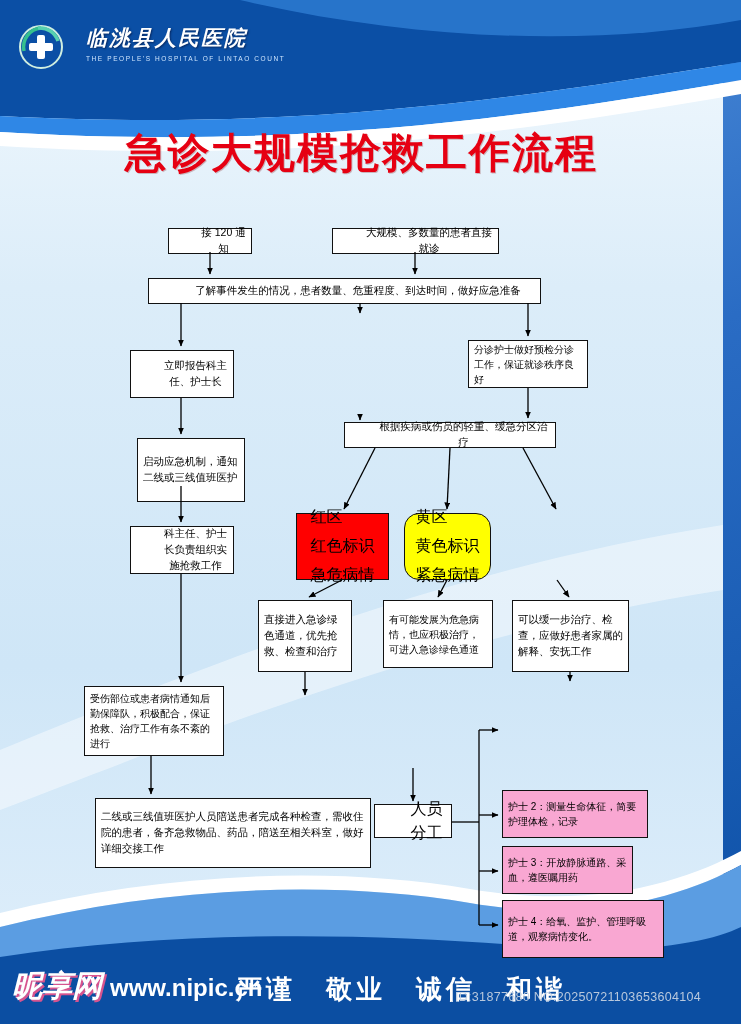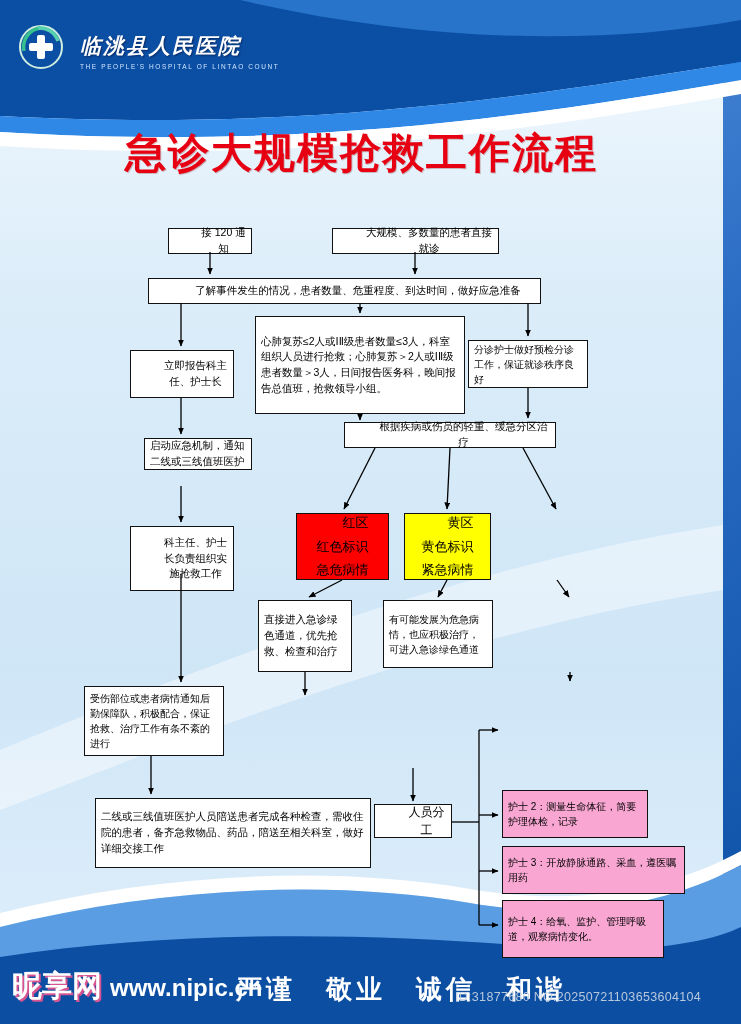--- a/index.html
+++ b/index.html
@@ -14,49 +14,49 @@
   #panel {
     position:absolute; left:0; top:0; width:723px; height:1024px; z-index:1;
     background:linear-gradient(180deg,#f2f9fe 0%,#dcedf9 28%,#cfe6f7 65%,#e0effb 100%);
   }
   #mid-wave { position:absolute; left:0; top:420px; z-index:2; opacity:.45; }
   #top-wave, #bottom-wave { position:absolute; left:0; z-index:3; }
   #top-wave { top:0; }
   #bottom-wave { bottom:0; }
 
   
-  #brand-block { position:absolute; left:18px; top:24px; z-index:7; display:flex; align-items:flex-end; gap:16px; }
+  #brand-block { position:absolute; left:18px; top:24px; z-index:7; display:flex; align-items:flex-start; gap:22px; }
   #hospital-name { color:#ffffff; font-size:21px; font-weight:bold; font-style:italic; letter-spacing:2px; text-shadow:1px 1px 2px rgba(0,0,30,.5); }
   #hospital-name-en { color:#cfe6ff; font-size:6.5px; letter-spacing:1.6px; margin-top:3px; }
 
   
   #page-title {
     position:absolute; left:0; top:126px; width:723px; z-index:6;
     text-align:center; font-size:41px; font-weight:900; color:#e60012; letter-spacing:2px;
     text-shadow:1px 1px 0 rgba(120,0,0,.25);
   }
 
   
   .fbox {
     position:absolute; z-index:5; background:#ffffff; border:1px solid #111;
     color:#000; font-size:10.5px; line-height:1.5; padding:3px 5px;
     display:flex; align-items:center; text-align:left;
   }
   .fbox.center { justify-content:center; text-align:center;padding-left:32px; }
-  .zone { justify-content:center; text-align:right; white-space:pre-line; line-height:1.8; font-size:13px; }
+  .zone { justify-content:center; text-align:left; white-space:pre-line; line-height:1.8; font-size:16px; }
   .zone-red { background:#ff0000; }
-  .zone-yellow { background:#ffff00; }
+  .zone-yellow { background:#ffff00;border-radius:15px; }
   .zone-green { background:#00c41a; }
   .pink { background:#f9a7d2; }
 
   #connectors { position:absolute; left:0; top:0; z-index:6; pointer-events:none; }
 
   
   #footer-brand { position:absolute; left:12px; top:966px; z-index:8; display:flex; align-items:baseline; gap:8px; }
-  #footer-brand .brand { color:#fff; font-size:30px; font-weight:900; text-shadow:2px 2px 0 #d6548f; }
+  #footer-brand .brand { color:#fff; font-size:30px; font-weight:900; font-style:italic; text-shadow:2px 2px 0 #d6548f; }
   #footer-brand .url { color:#fff; font-size:24px; font-weight:bold; }
   #footer-motto { position:absolute; left:236px; top:972px; z-index:8; color:#fff; font-size:26px; font-weight:bold; letter-spacing:4px; }
   #footer-watermark { position:absolute; left:455px; top:990px; z-index:9; color:#c7d3e2; font-size:12.5px; letter-spacing:.3px; opacity:.92; }
 </style>
 </head>
 <body>
 
 <div id="poster">
 
   <div id="panel"></div>
@@ -91,40 +91,40 @@
       <div id="hospital-name-en">THE PEOPLE'S HOSPITAL OF LINTAO COUNT</div>
     </div>
   </div>
 
   <div id="page-title">急诊大规模抢救工作流程</div>
 
   <div class="fbox center" style="left:168px;top:228px;width:84px;height:26px">接 120 通知</div>
   <div class="fbox center" style="left:332px;top:228px;width:167px;height:26px">大规模、多数量的患者直接就诊</div>
   <div class="fbox center" style="left:148px;top:278px;width:393px;height:26px">了解事件发生的情况，患者数量、危重程度、到达时间，做好应急准备</div>
   <div class="fbox center" style="left:130px;top:350px;width:104px;height:48px">立即报告科主任、护士长</div>
-  <div class="fbox" style="left:255px;top:316px;width:210px;height:98px">心肺复苏≤2人或ⅠⅡ级患者数量≤3人，科室组织人员进行抢救；心肺复苏＞2人或ⅠⅡ级患者数量＞3人，日间报告医务科，晚间报告总值班，抢救领导小组。</div>
   <div class="fbox" style="left:468px;top:340px;width:120px;height:48px;font-size:10px">分诊护士做好预检分诊工作，保证就诊秩序良好</div>
-  <div class="fbox" style="left:144px;top:438px;width:108px;height:32px">启动应急机制，通知二线或三线值班医护</div>
+  <div class="fbox" style="left:137px;top:438px;width:108px;height:64px">启动应急机制，通知二线或三线值班医护</div>
   <div class="fbox center" style="left:344px;top:422px;width:212px;height:26px">根据疾病或伤员的轻重、缓急分区治疗</div>
 
   <div class="fbox zone zone-red" style="left:296px;top:513px;width:93px;height:67px">红区
 红色标识
 急危病情</div>
   <div class="fbox zone zone-yellow" style="left:404px;top:513px;width:87px;height:67px">黄区
 黄色标识
 紧急病情</div>
 
-  <div class="fbox center" style="left:130px;top:526px;width:104px;height:65px">科主任、护士长负责组织实施抢救工作</div>
+  <div class="fbox center" style="left:130px;top:526px;width:104px;height:48px">科主任、护士长负责组织实施抢救工作</div>
   <div class="fbox" style="left:258px;top:600px;width:94px;height:72px">直接进入急诊绿色通道，优先抢救、检查和治疗</div>
   <div class="fbox" style="left:383px;top:600px;width:110px;height:68px;font-size:10px">有可能发展为危急病情，也应积极治疗，可进入急诊绿色通道</div>
+  <div class="fbox" style="left:512px;top:600px;width:117px;height:72px">可以缓一步治疗、检查，应做好患者家属的解释、安抚工作</div>
   <div class="fbox" style="left:84px;top:686px;width:140px;height:70px;font-size:10px">受伤部位或患者病情通知后勤保障队，积极配合，保证抢救、治疗工作有条不紊的进行</div>
-  <div class="fbox center" style="left:374px;top:804px;width:78px;height:34px;font-size:12px">人员分工</div>
+  <div class="fbox center" style="left:374px;top:804px;width:78px;height:34px;font-size:16px">人员分工</div>
 
   <div class="fbox pink" style="left:502px;top:790px;width:146px;height:48px;font-size:10px">护士 2：测量生命体征，简要护理体检，记录</div>
-  <div class="fbox pink" style="left:502px;top:846px;width:183px;height:48px;font-size:10px">护士 3：开放静脉通路、采血，遵医嘱用药</div>
+  <div class="fbox pink" style="left:502px;top:846px;width:131px;height:48px;font-size:10px">护士 3：开放静脉通路、采血，遵医嘱用药</div>
   <div class="fbox pink" style="left:502px;top:900px;width:162px;height:58px;font-size:10px">护士 4：给氧、监护、管理呼吸道，观察病情变化。</div>
 
   <div class="fbox" style="left:95px;top:798px;width:276px;height:70px">二线或三线值班医护人员陪送患者完成各种检查，需收住院的患者，备齐急救物品、药品，陪送至相关科室，做好详细交接工作</div>
 
   <svg id="connectors" width="741" height="1024" viewBox="0 0 741 1024">
     <defs>
       <marker id="ah" markerWidth="9" markerHeight="8" refX="6.5" refY="3" orient="auto" markerUnits="userSpaceOnUse">
         <path d="M0,0 L7,3 L0,6 Z" fill="#000"></path>
       </marker>
     </defs>

